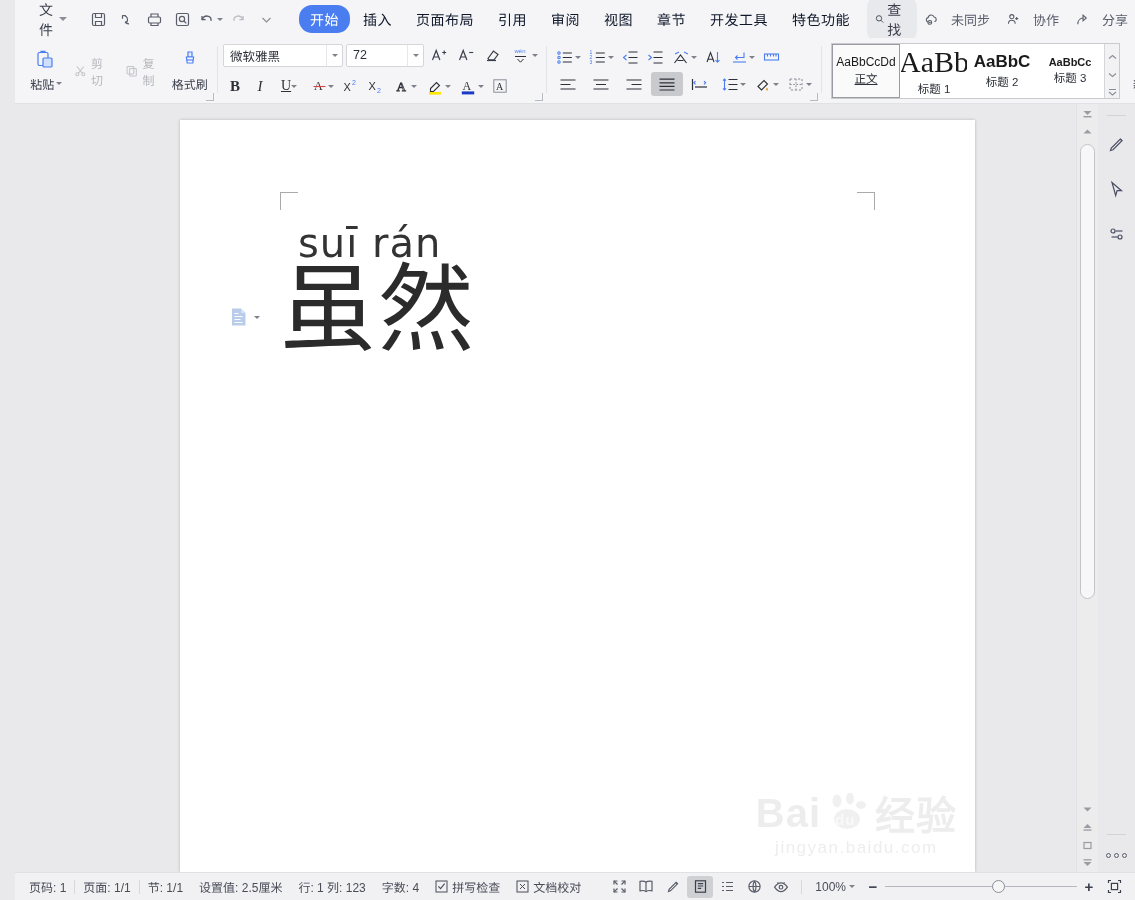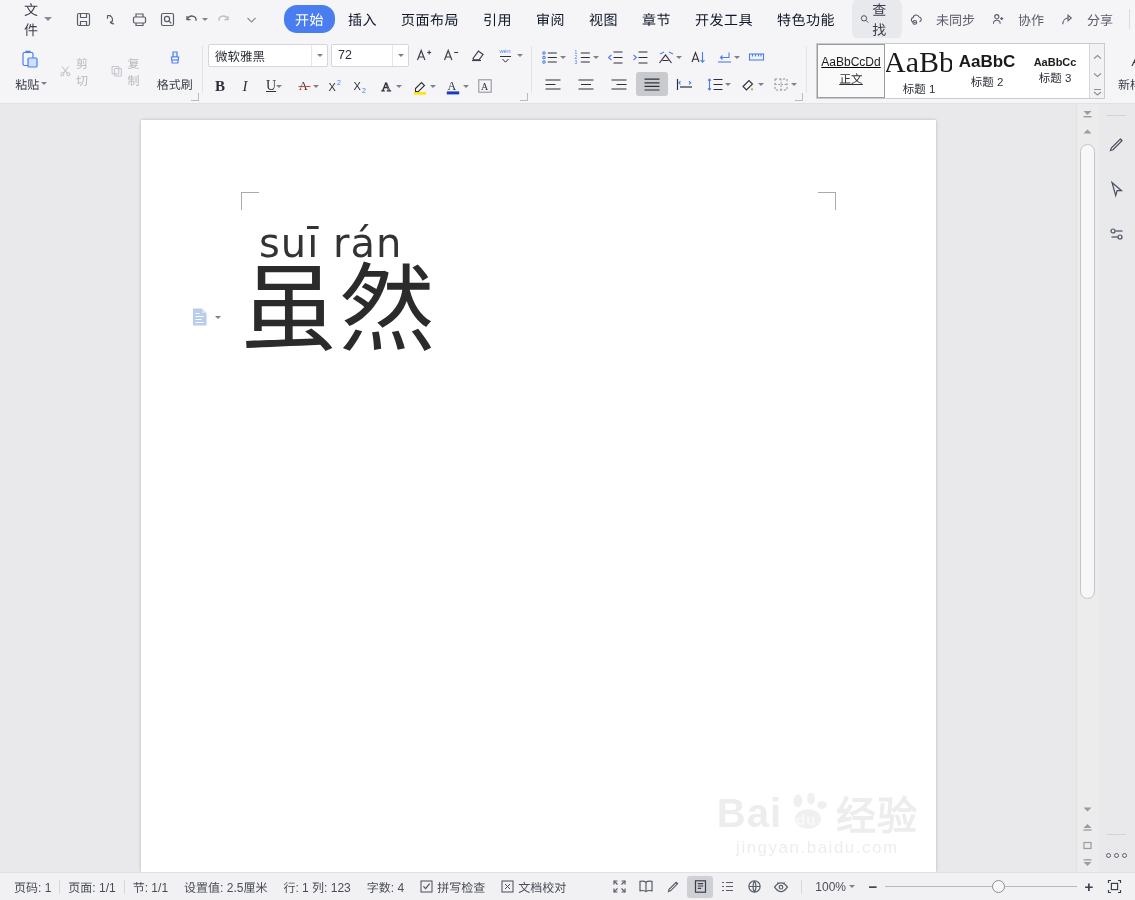--- a/index.html
+++ b/index.html
@@ -3,21 +3,21 @@
 <meta charset="utf-8">
 <style>
   * { box-sizing: border-box; margin: 0; padding: 0; }
   html, body {
     width: 1135px; height: 900px;
     font-family: "Liberation Sans", "DejaVu Sans", sans-serif;
     background: #e9e9eb;
     overflow: hidden;
     -webkit-font-smoothing: antialiased;
   }
-  .app { width: 1135px; height: 900px; display: flex; flex-direction: column; position: relative; }
+  .app { width: 1135px; height: 900px; display: flex; flex-direction: column; position: relative; padding-left: 15px; }
 
   
   .menubar {
     height: 38px; background: #f5f5f7; display: flex; align-items: center;
     padding: 0 6px; flex: none; position: relative;
   }
   .hamburger { width: 16px; height: 12px; margin: 0 6px 0 8px; display: flex;
     flex-direction: column; justify-content: space-between; }
   .hamburger i { display: block; height: 1.6px; background: #5a5d6b; border-radius: 1px; }
   .file-btn { display: flex; align-items: center; gap: 4px; font-size: 14px; color: #3b3f4c;
@@ -74,30 +74,30 @@
   .fmt-rows { display: flex; flex-direction: column; gap: 3px; }
   .fmt-line { display: flex; align-items: center; gap: 1px; }
   .tiny-caret { width: 0; height: 0; border-left: 3px solid transparent; border-right: 3px solid transparent;
     border-top: 3.5px solid #7e818c; }
 
   
   .gallery { display: flex; align-items: stretch; border: 1px solid #c9cacd; background: #fff;
     height: 56px; }
   .gitem { width: 68px; display: flex; flex-direction: column; align-items: center; justify-content: center;
     gap: 1px; cursor: pointer; border: 1px solid transparent; overflow: hidden; }
-  .gitem.sel { border: 1px solid #9a9ca2; background: #fafafa; text-decoration: underline; }
+  .gitem.sel { border: 1px solid #9a9ca2; background: #fafafa; }
   .gitem .prev { font-size: 13px; color: #1a1a1a; white-space: nowrap; }
   .gitem .nm { font-size: 11.5px; color: #2d3038; white-space: nowrap; }
   .gitem.sel .nm { text-decoration: underline; }
   .gscroll { width: 15px; background: #f2f2f4; border-left: 1px solid #d5d6da;
     display: flex; flex-direction: column; justify-content: space-between; align-items: center; padding: 2px 0; }
   .gscroll div { cursor: pointer; }
 
   
-  .main { flex: 1; display: flex; position: relative; overflow: hidden; background: #e9e9eb; }
+  .main { flex: 1; display: flex; position: relative; overflow: hidden; background: #e9e9eb; margin-left: 24px; }
   .docarea { flex: 1; position: relative; overflow: hidden; display: flex; justify-content: center; }
   .page { position: absolute; left: 141px; top: 16px; width: 795px; height: 752px; background: #fff;
     box-shadow: 0 0 3px rgba(0,0,0,.22); }
   .mark { position: absolute; width: 18px; height: 18px; }
   .mark.tl { left: 100px; top: 72px; border-left: 1px solid #aaa; border-top: 1px solid #aaa; }
   .mark.tr { right: 100px; top: 72px; border-right: 1px solid #aaa; border-top: 1px solid #aaa; }
   .smarttag { position: absolute; left: 50px; top: 187px; display: flex; align-items: center; gap: 5px; cursor: pointer; }
   .content { position: absolute; left: 100px; top: 100px; right: 100px; }
   .pinyin { font-size: 40px; color: #333; letter-spacing: 1px; text-align: left;
     font-family: "DejaVu Sans", "Liberation Sans", sans-serif; padding-left: 18px; }

